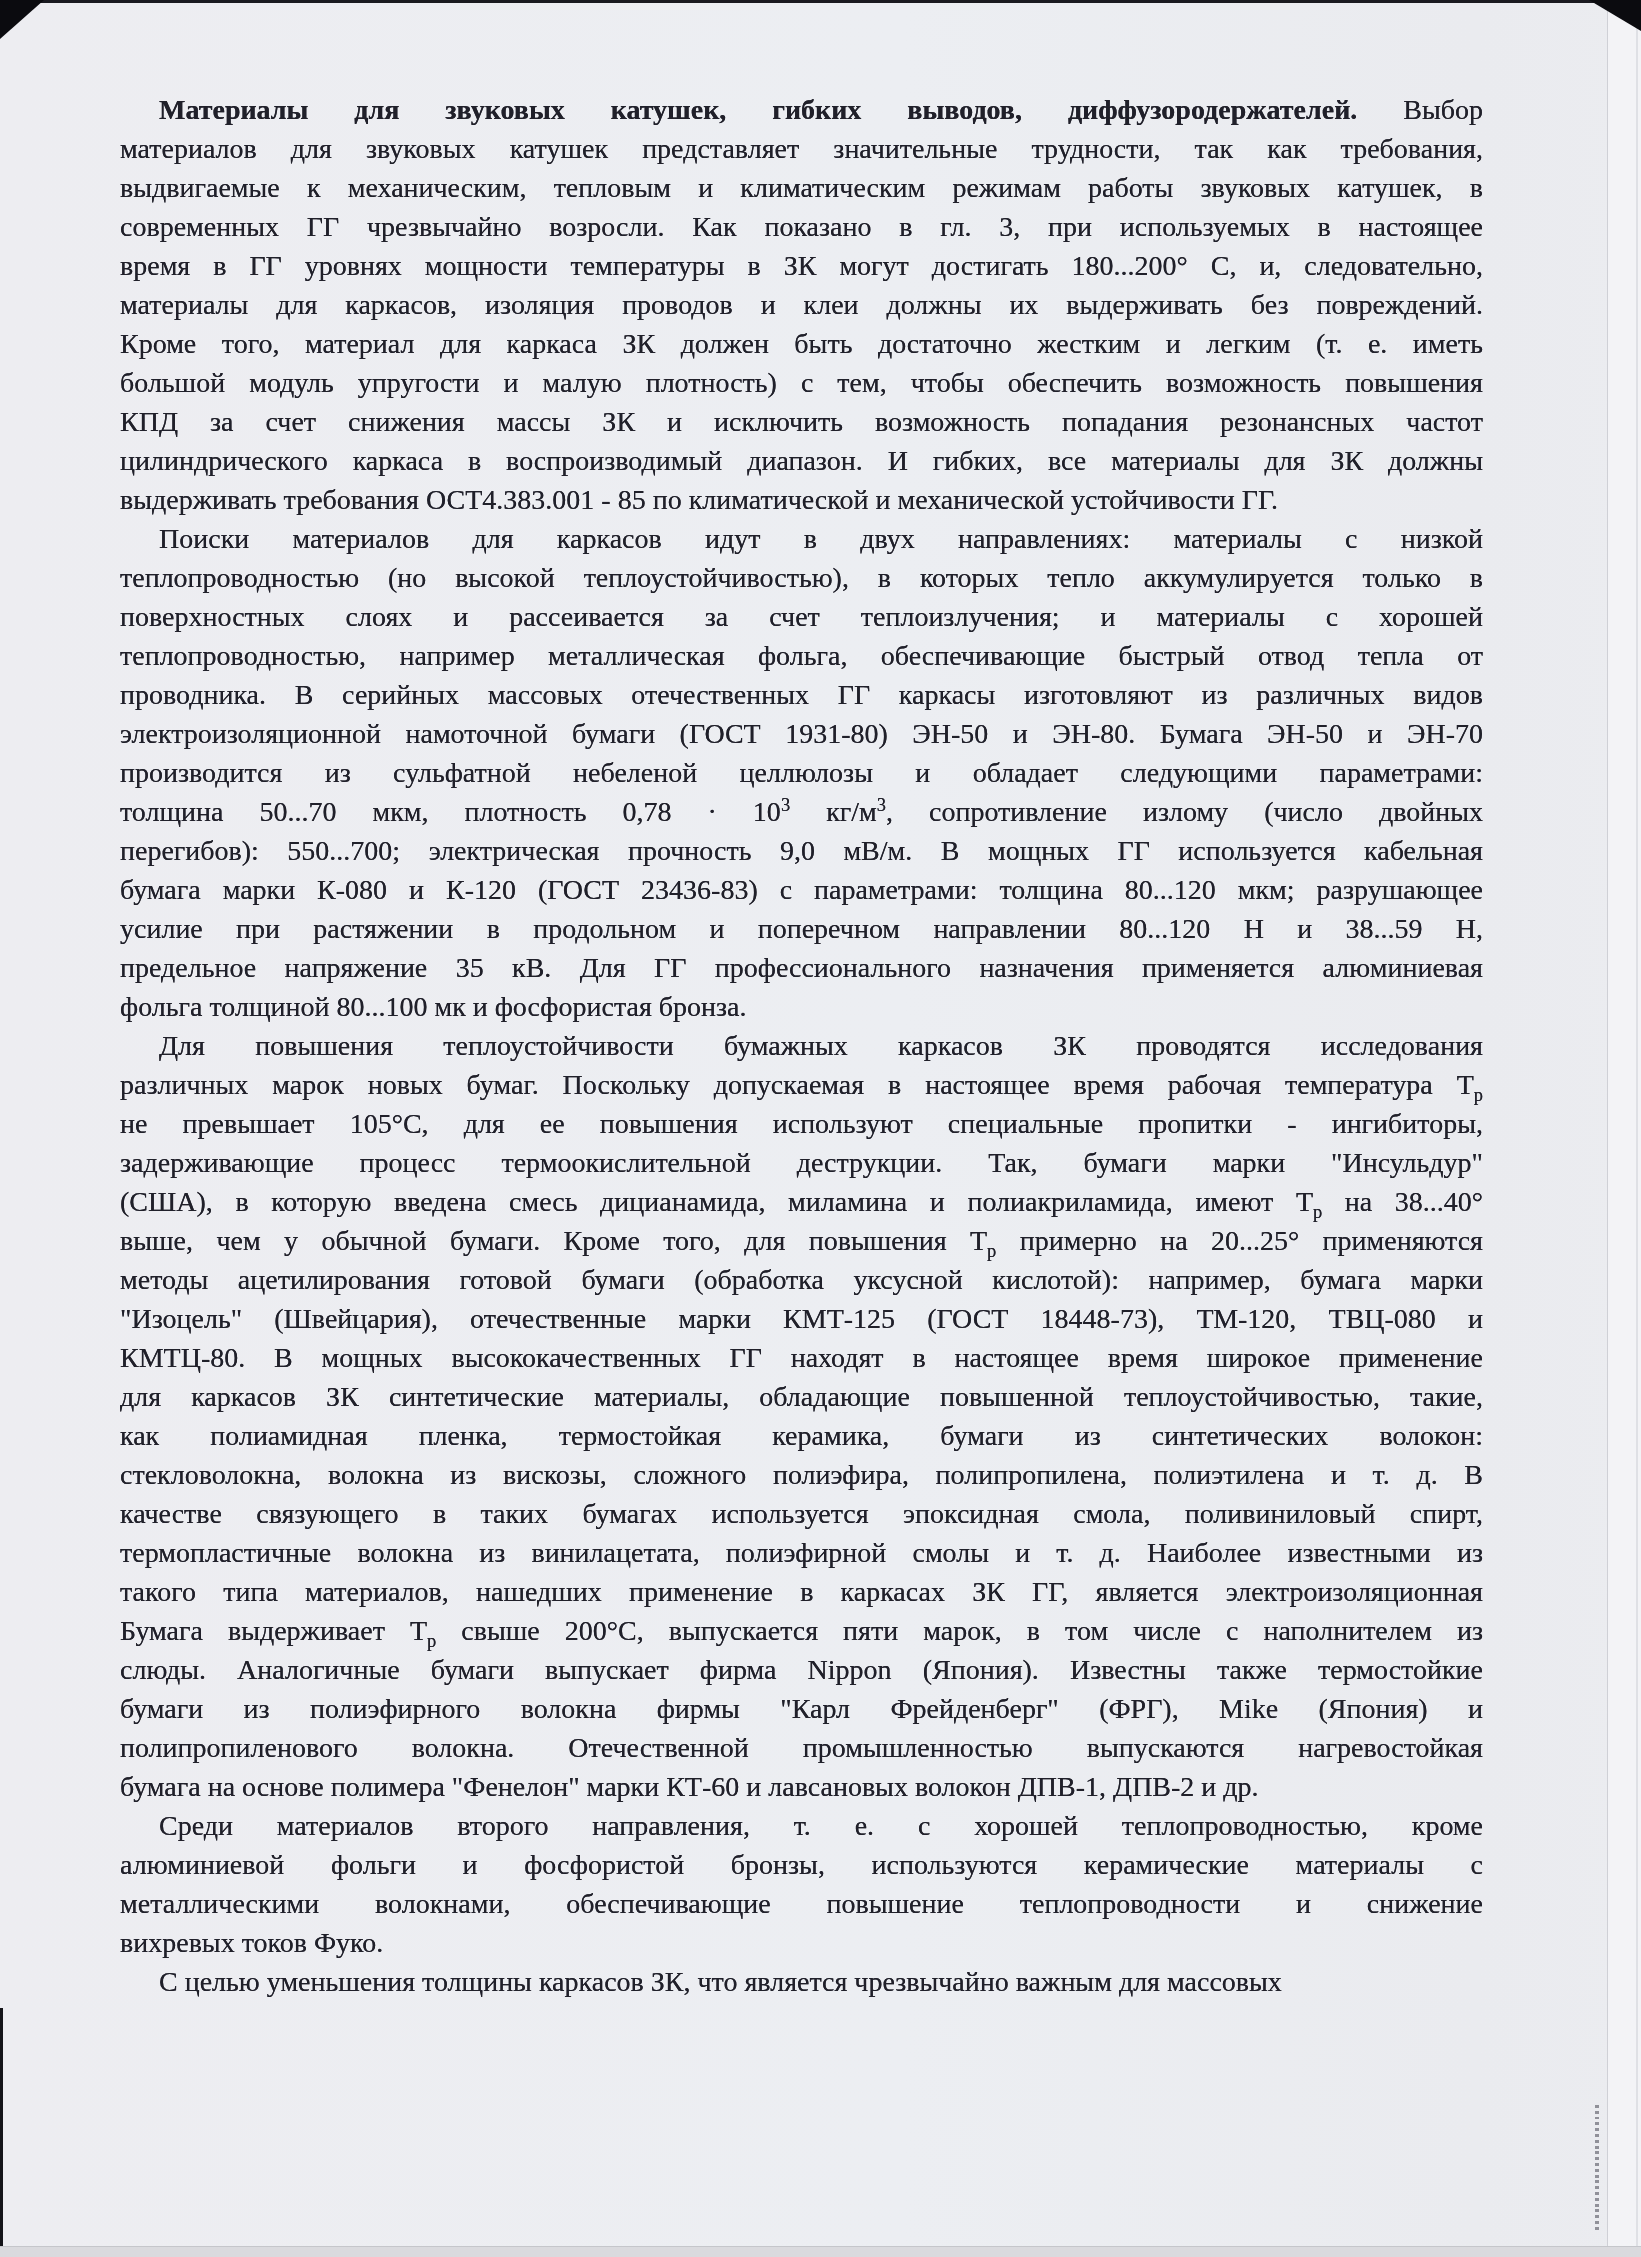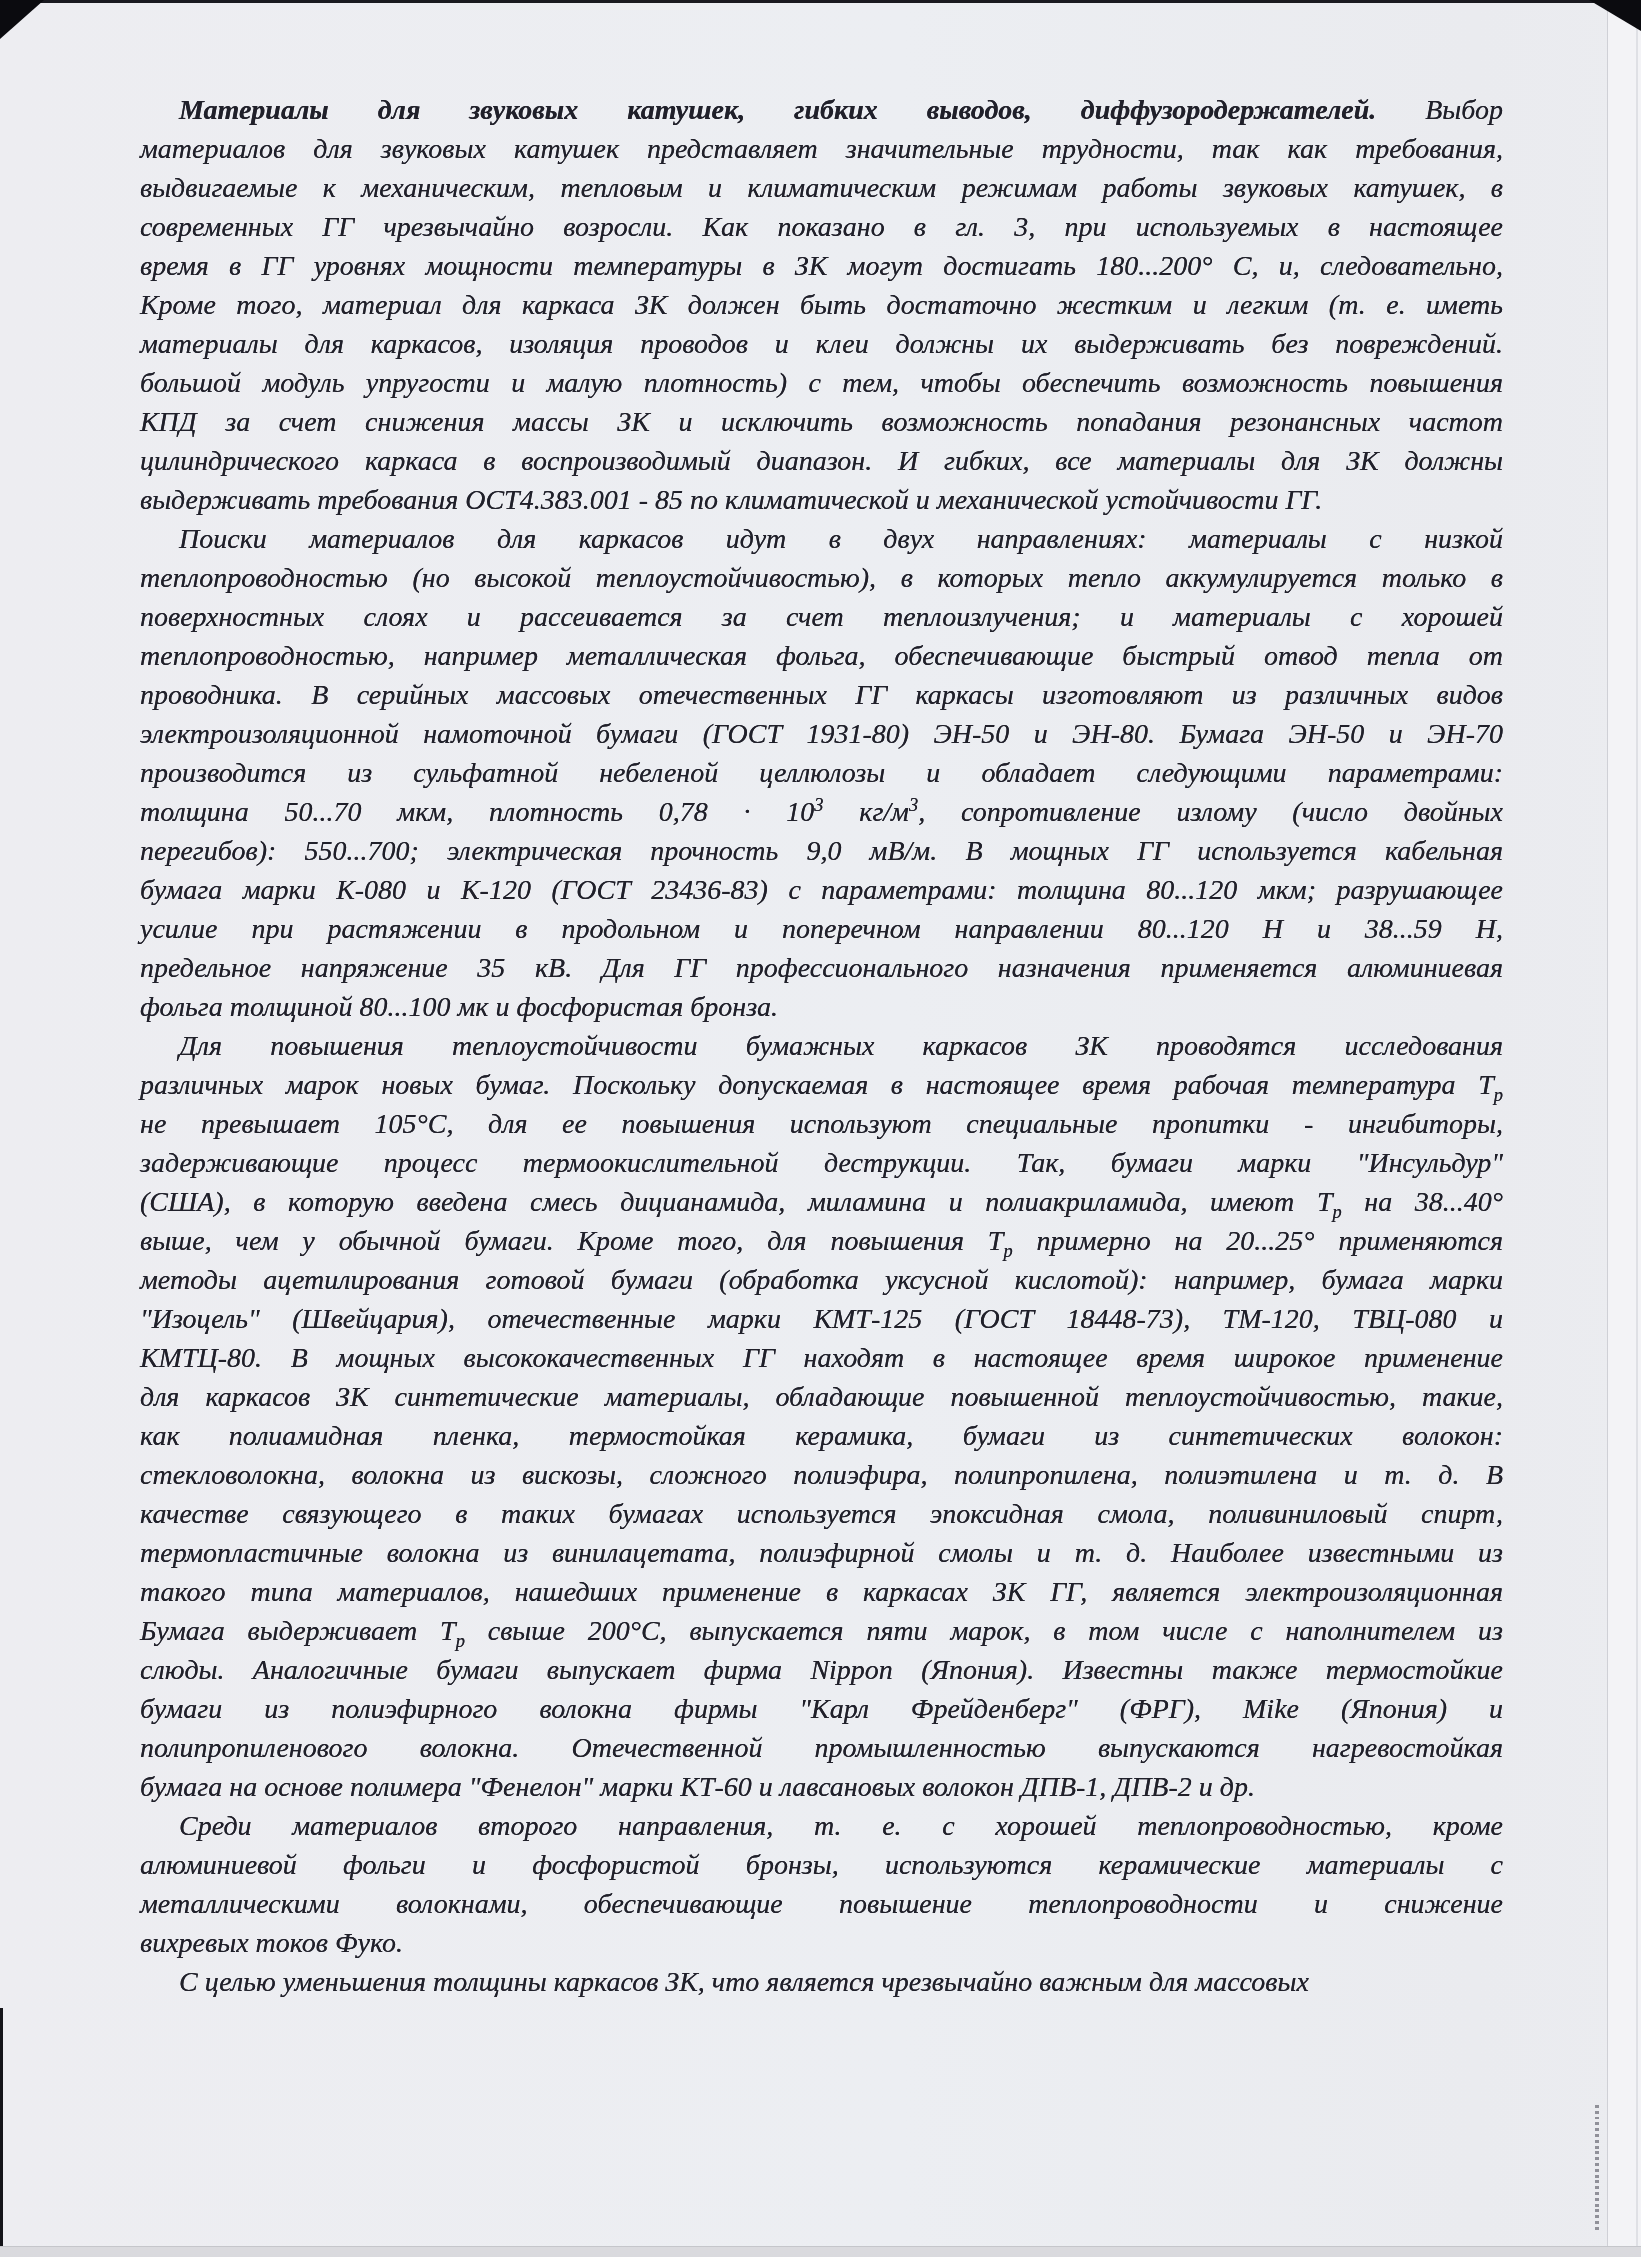--- a/index.html
+++ b/index.html
@@ -26,22 +26,22 @@
   .edge-bottom{
     position:absolute;left:0;top:2246px;width:1641px;height:11.6px;
     background:#dadade;border-top:1px solid #c5c6cb;
   }
   .perforation{
     position:absolute;left:1595px;top:2105px;width:3.9px;height:127px;
     background:repeating-linear-gradient(180deg,rgba(70,70,82,.55) 0 2.9px,rgba(0,0,0,0) 2.9px 5.8px);
   }
   
   .text-block{
-    position:absolute;left:140px;top:90px;width:1363px;
-    color:#20202a;font-size:28px;line-height:39px;font-style:italic;
+    position:absolute;left:120px;top:90px;width:1363px;
+    color:#20202a;font-size:28px;line-height:39px;
   }
   .para + .para{}
   .line{
     text-align:justify;text-align-last:justify;
     text-shadow:0 0 0.6px rgba(25,25,35,.85);
     white-space:normal;
   }
   .line.first{text-indent:39px;}
   .line.last{text-align-last:left;}
   b{font-weight:700;}
@@ -60,22 +60,22 @@
   <div class="perforation"></div>
   <div class="edge-bottom"></div>
 
   <div class="text-block">
     <div class="para">
         <div class="line first"><b>Материалы для звуковых катушек, гибких выводов, диффузородержателей.</b> Выбор</div>
         <div class="line">материалов для звуковых катушек представляет значительные трудности, так как требования,</div>
         <div class="line">выдвигаемые к механическим, тепловым и климатическим режимам работы звуковых катушек, в</div>
         <div class="line">современных ГГ чрезвычайно возросли. Как показано в гл. 3, при используемых в настоящее</div>
         <div class="line">время в ГГ уровнях мощности температуры в ЗК могут достигать 180...200° С, и, следовательно,</div>
+        <div class="line">материалы для каркасов, изоляция проводов и клеи должны их выдерживать без повреждений.</div>
         <div class="line">Кроме того, материал для каркаса ЗК должен быть достаточно жестким и легким (т. е. иметь</div>
-        <div class="line">материалы для каркасов, изоляция проводов и клеи должны их выдерживать без повреждений.</div>
         <div class="line">большой модуль упругости и малую плотность) с тем, чтобы обеспечить возможность повышения</div>
         <div class="line">КПД за счет снижения массы ЗК и исключить возможность попадания резонансных частот</div>
         <div class="line">цилиндрического каркаса в воспроизводимый диапазон. И гибких, все материалы для ЗК должны</div>
         <div class="line last">выдерживать требования ОСТ4.383.001 - 85 по климатической и механической устойчивости ГГ.</div>
       </div>
     <div class="para">
         <div class="line first">Поиски материалов для каркасов идут в двух направлениях: материалы с низкой</div>
         <div class="line">теплопроводностью (но высокой теплоустойчивостью), в которых тепло аккумулируется только в</div>
         <div class="line">поверхностных слоях и рассеивается за счет теплоизлучения; и материалы с хорошей</div>
         <div class="line">теплопроводностью, например металлическая фольга, обеспечивающие быстрый отвод тепла от</div>

